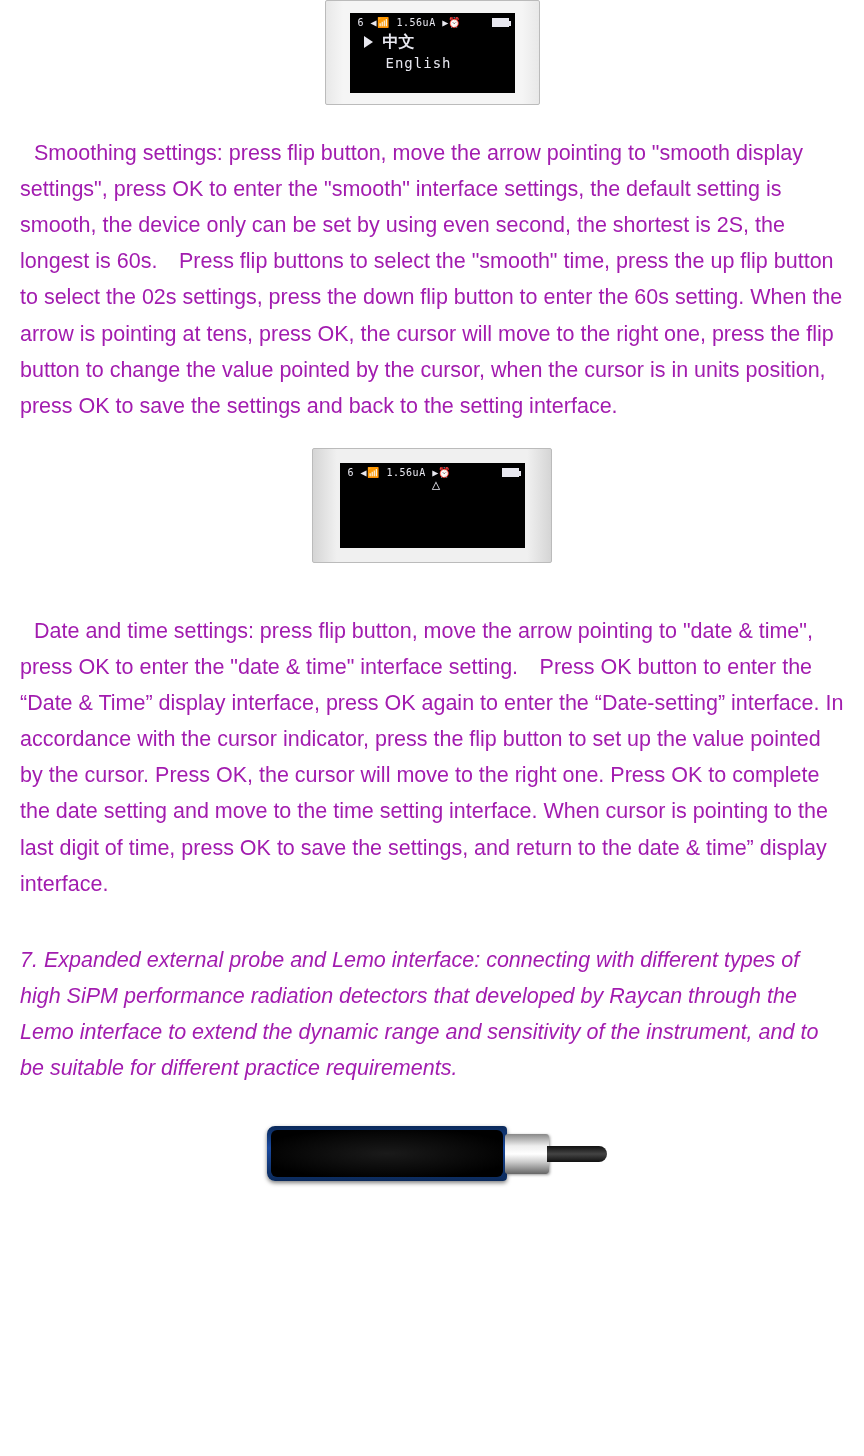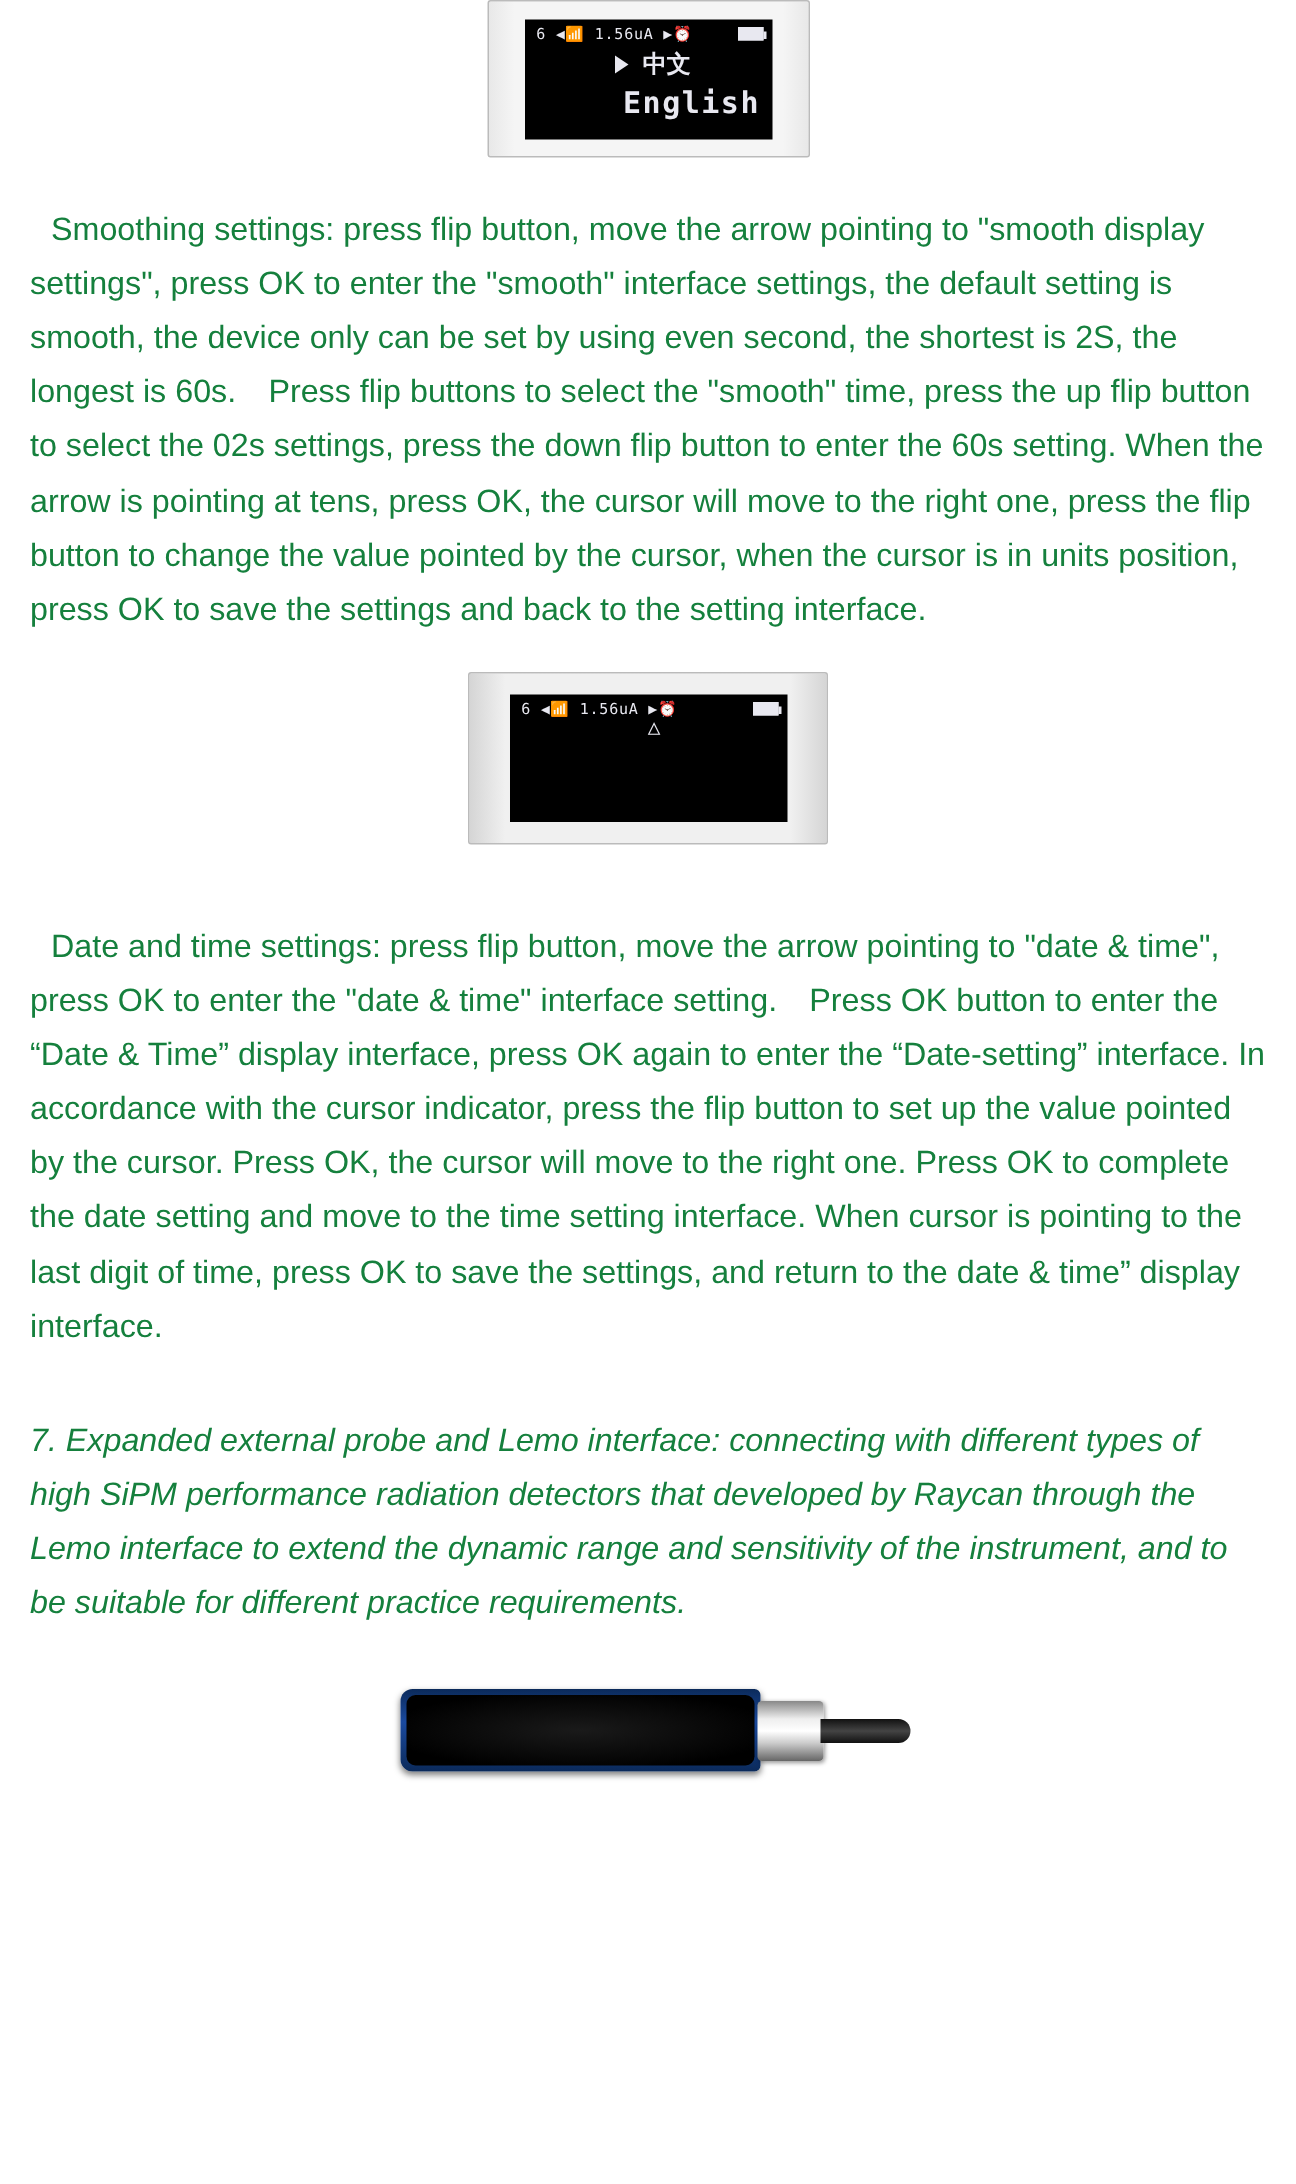--- a/index.html
+++ b/index.html
@@ -40,21 +40,20 @@
       font-size: 10px;
       white-space: nowrap;
       letter-spacing: 0.5px;
     }
     .screen-row {
       display: flex;
       align-items: center;
       gap: 10px;
       margin-top: 4px;
       padding-left: 6px;
-      justify-content: center;
     }
     .triangle {
       display: inline-block;
       width: 0; height: 0;
       border-top: 6px solid transparent;
       border-bottom: 6px solid transparent;
       border-left: 9px solid #e8e8f0;
     }
     .screen-row2 {
       padding-left: 28px;
@@ -118,21 +117,21 @@
       right: -3px;
       top: 2px;
       width: 2px;
       height: 5px;
       background: #e8e8f0;
     }
 
     .body-text {
       font-size: 21.5px;
       line-height: 1.68;
-      color: #15803d;
+      color: #a21caf;
       margin-bottom: 24px;
       text-align: left;
     }
     .body-text .indent {
       display: inline-block;
       width: 14px;
     }
 
     .bottom-figure-wrap {
       display: flex;
@@ -187,21 +186,21 @@
 <div class="device-figure">
   <div class="device">
     <div class="screen">
       <div class="screen-status">6  ◀📶  1.56uA  ▶⏰</div>
       <div class="battery"></div>
       <div class="screen-row">
         <span class="triangle"></span>
         <span style="font-size:16px;font-weight:bold;">中文</span>
       </div>
       <div class="screen-row screen-row2">
-        <span style="font-size:20px;font-weight:bold;letter-spacing:1px;margin-left:30px;">English</span>
+        <span style="font-size:14px;font-weight:normal;letter-spacing:1px;">English</span>
       </div>
     </div>
   </div>
 </div>
 
 <p class="body-text"><span class="indent"></span><span>Smoothing settings: press flip button, move the arrow pointing to "smooth display settings", press OK to enter the "smooth" interface settings, the default setting is smooth, the device only can be set by using even second, the shortest is 2S, the longest is 60s. Press flip buttons to select the "smooth" time, press the up flip button to select the 02s settings, press the down flip button to enter the 60s setting. When the arrow is pointing at tens, press OK, the cursor will move to the right one, press the flip button to change the value pointed by the cursor, when the cursor is in units position, press OK to save the settings and back to the setting interface.</span></p>
 
 <div class="device-figure-2">
   <div class="device-2">
     <div class="screen-2">

